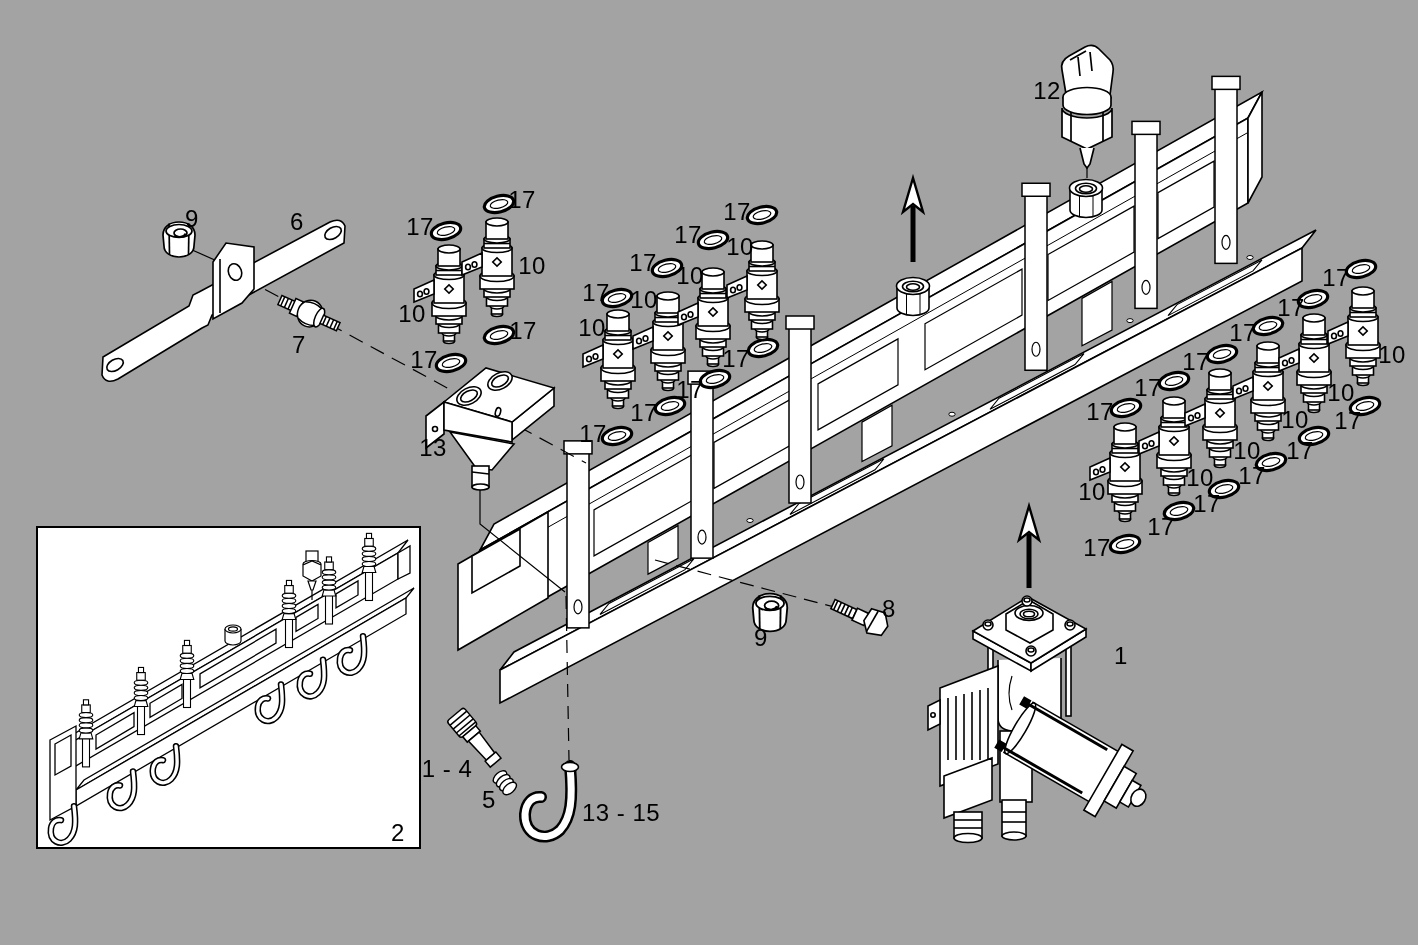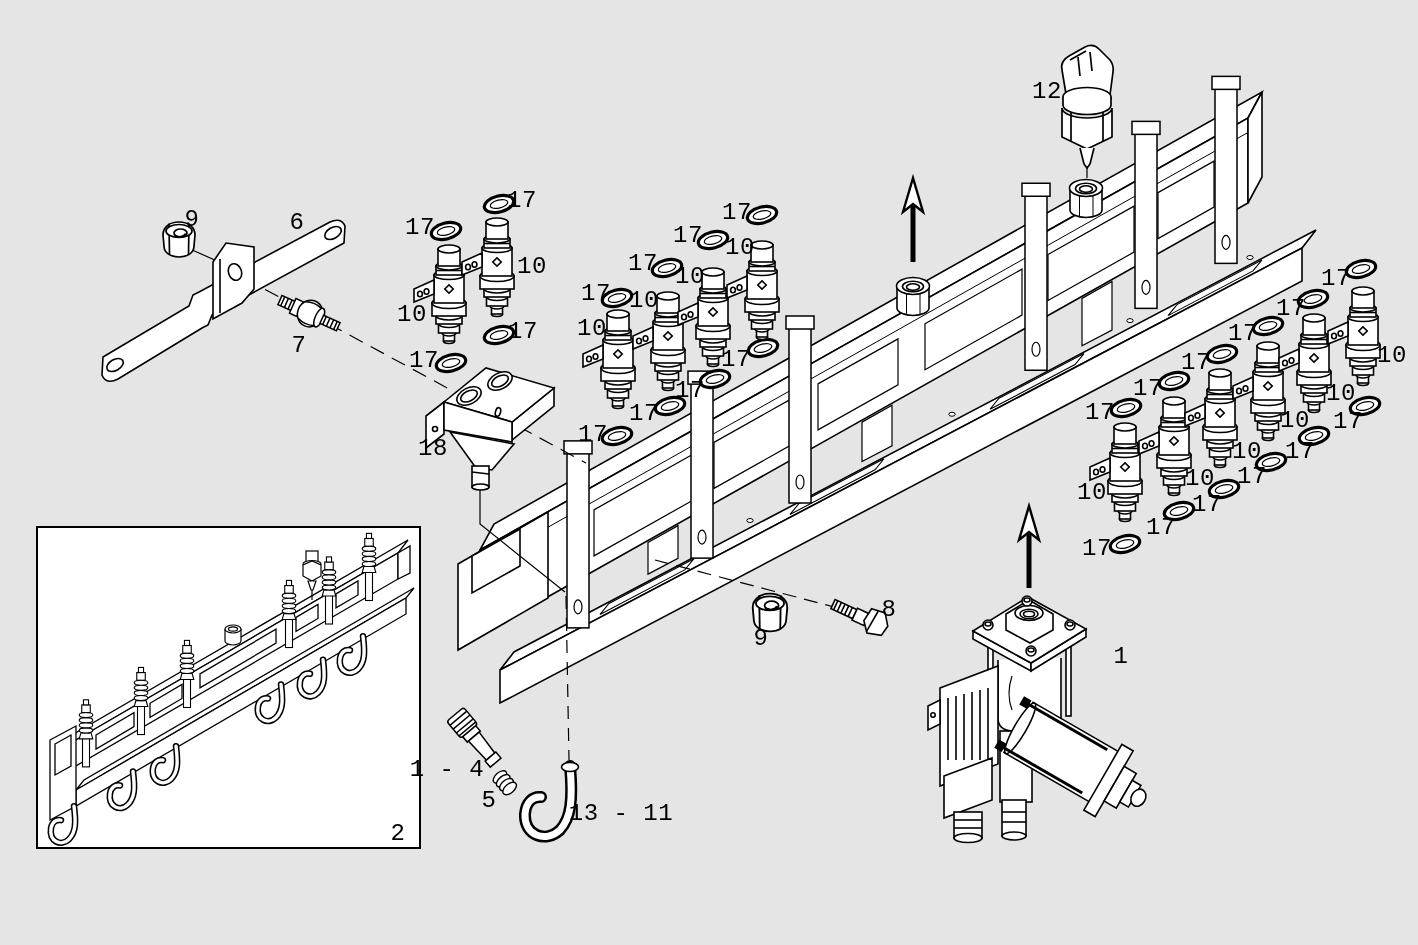--- a/index.html
+++ b/index.html
@@ -1,17 +1,17 @@
 <!DOCTYPE html>
 <html><head>
 <meta charset="utf-8">
 <style>
   html,body{margin:0;padding:0;background:#fff;}
-  .stage{position:relative;width:1418px;height:945px;background:#e5e5e5;overflow:hidden;
-         font-family:Liberation Mono, monospace;}
+  .stage{position:relative;width:1418px;height:945px;background:#a3a3a3;overflow:hidden;
+         font-family:Liberation Sans, sans-serif;}
   .stage svg{position:absolute;left:0;top:0;}
   #label-layer{position:absolute;left:0;top:0;width:100%;height:100%;pointer-events:none;}
   .callout-label{position:absolute;transform:translate(-50%,-50%);font-size:24px;color:#000;
                  white-space:nowrap;letter-spacing:.5px;}
 </style>
 </head>
 <body>
 
 <div class="stage">
 <svg id="scene" width="1418" height="945" viewBox="0 0 1418 945">
@@ -407,26 +407,26 @@
           </g>
         </g>
   </g>
 </svg>
 
 <div id="label-layer">
       <div class="callout-label" style="left: 1047px; top: 91px; font-size: 24px; color: rgb(0, 0, 0);">12</div>
       <div class="callout-label" style="left: 192px; top: 219px; font-size: 24px; color: rgb(0, 0, 0);">9</div>
       <div class="callout-label" style="left: 297px; top: 222px; font-size: 24px; color: rgb(0, 0, 0);">6</div>
       <div class="callout-label" style="left: 299px; top: 345px; font-size: 24px; color: rgb(0, 0, 0);">7</div>
-      <div class="callout-label" style="left: 433px; top: 448px; font-size: 24px; color: rgb(0, 0, 0);">18</div>
+      <div class="callout-label" style="left: 433px; top: 448px; font-size: 24px; color: rgb(0, 0, 0);">13</div>
       <div class="callout-label" style="left: 1121px; top: 656px; font-size: 24px; color: rgb(0, 0, 0);">1</div>
       <div class="callout-label" style="left: 398px; top: 833px; font-size: 24px; color: rgb(0, 0, 0);">2</div>
       <div class="callout-label" style="left: 447px; top: 769px; font-size: 24px; color: rgb(0, 0, 0);">1 - 4</div>
       <div class="callout-label" style="left: 489px; top: 800px; font-size: 24px; color: rgb(0, 0, 0);">5</div>
-      <div class="callout-label" style="left: 621px; top: 813px; font-size: 24px; color: rgb(0, 0, 0);">13 - 11</div>
+      <div class="callout-label" style="left: 621px; top: 813px; font-size: 24px; color: rgb(0, 0, 0);">13 - 15</div>
       <div class="callout-label" style="left: 761px; top: 638px; font-size: 24px; color: rgb(0, 0, 0);">9</div>
       <div class="callout-label" style="left: 889px; top: 609px; font-size: 24px; color: rgb(0, 0, 0);">8</div>
       <div class="callout-label" style="left: 412px; top: 314px; font-size: 24px; color: rgb(0, 0, 0);">10</div>
       <div class="callout-label" style="left: 532px; top: 266px; font-size: 24px; color: rgb(0, 0, 0);">10</div>
       <div class="callout-label" style="left: 592px; top: 328px; font-size: 24px; color: rgb(0, 0, 0);">10</div>
       <div class="callout-label" style="left: 644px; top: 300px; font-size: 24px; color: rgb(0, 0, 0);">10</div>
       <div class="callout-label" style="left: 690px; top: 276px; font-size: 24px; color: rgb(0, 0, 0);">10</div>
       <div class="callout-label" style="left: 740px; top: 247px; font-size: 24px; color: rgb(0, 0, 0);">10</div>
       <div class="callout-label" style="left: 1092px; top: 492px; font-size: 24px; color: rgb(0, 0, 0);">10</div>
       <div class="callout-label" style="left: 1200px; top: 478px; font-size: 24px; color: rgb(0, 0, 0);">10</div>

